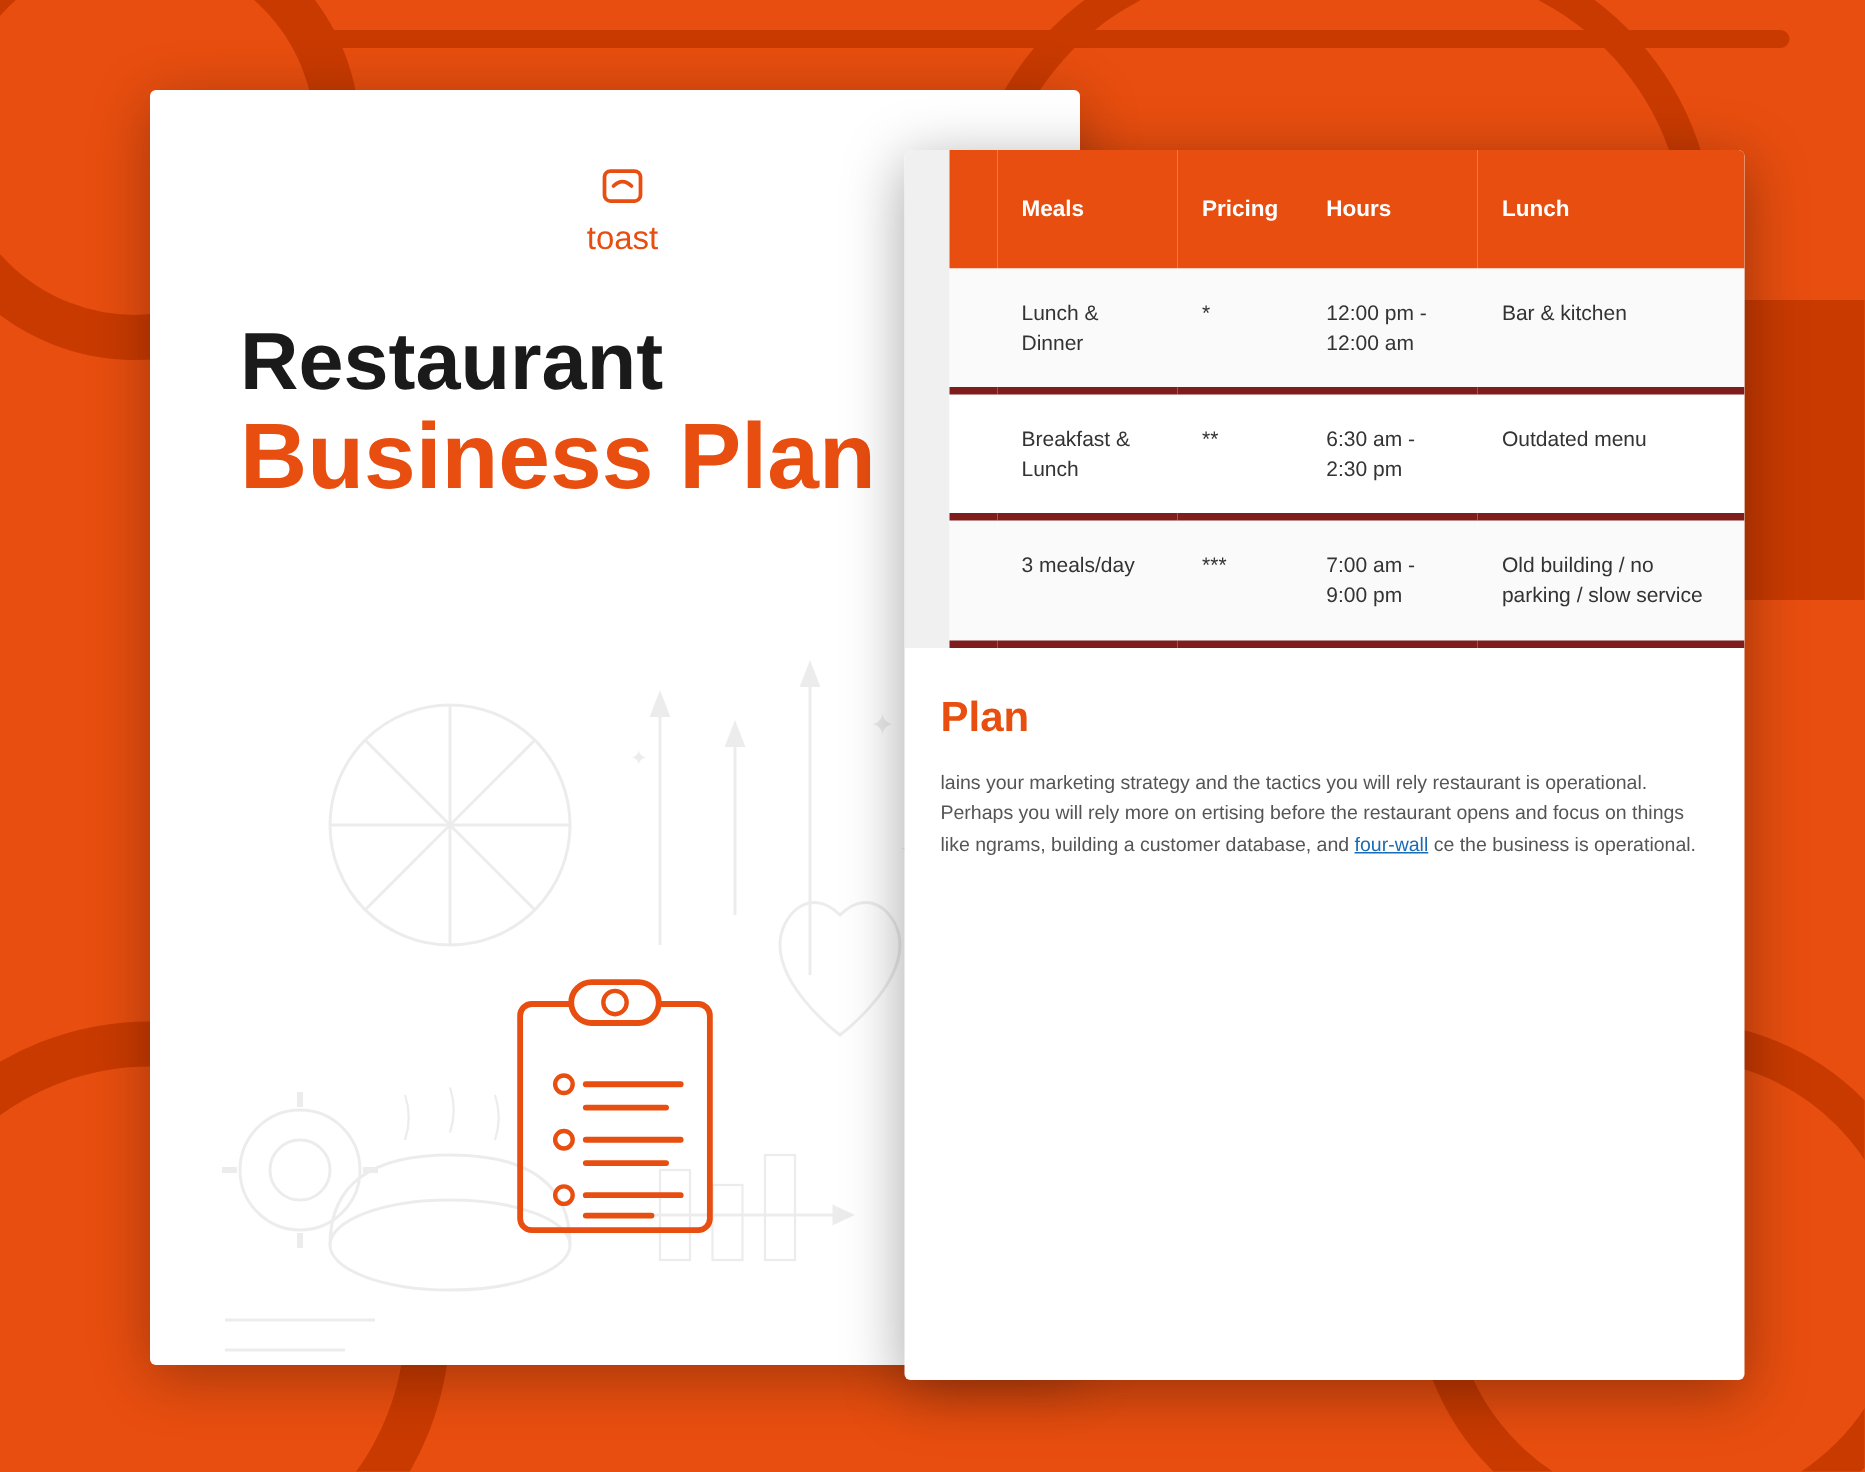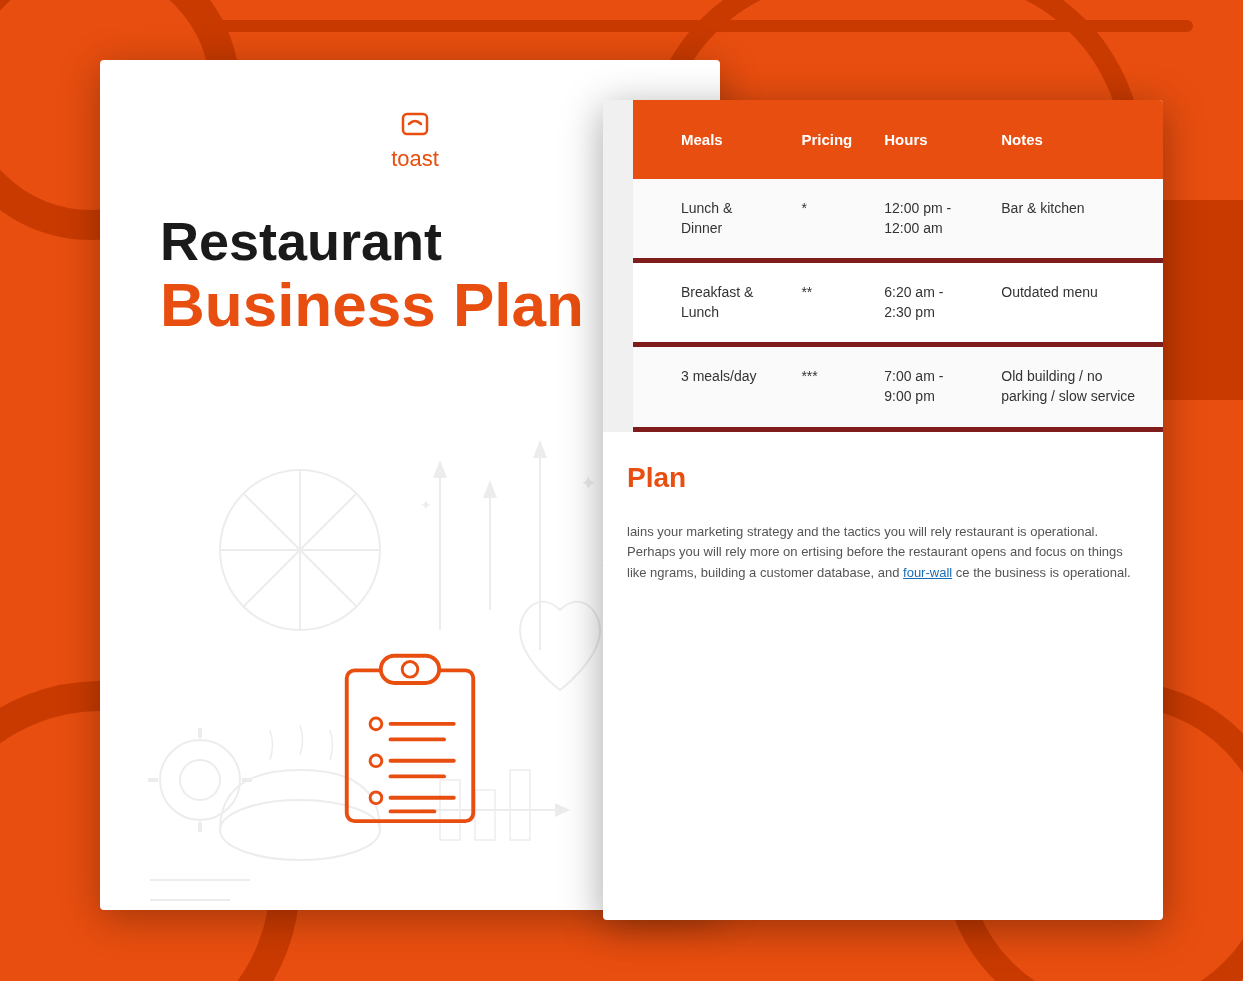--- a/index.html
+++ b/index.html
@@ -233,21 +233,21 @@
 
     
     .marketing-section {
       padding: 30px 24px 20px 24px;
     }
 
     .marketing-title {
       font-size: 28px;
       font-weight: 900;
       color: #E84E0F;
-      margin-bottom: 28px;
+      margin-bottom: 18px;
     }
 
     .marketing-text {
       font-size: 13px;
       color: #555;
       line-height: 1.6;
     }
 
     .marketing-text a {
       color: #1a6bb5;
@@ -378,36 +378,36 @@
       <div class="table-wrapper">
         <div class="partial-col"></div>
         <div class="table-content">
           <table class="data-table">
             <thead>
               <tr>
                 <th style="width:30px;"></th>
                 <th>Meals</th>
                 <th>Pricing</th>
                 <th>Hours</th>
-                <th>Notes</th>
+                <th>Lunch</th>
               </tr>
             </thead>
             <tbody>
               <tr>
                 <td></td>
                 <td>Lunch &amp; Dinner</td>
                 <td>*</td>
                 <td>12:00 pm - 12:00 am</td>
                 <td>Bar &amp; kitchen</td>
               </tr>
               <tr>
                 <td></td>
                 <td>Breakfast &amp; Lunch</td>
                 <td>**</td>
-                <td>6:20 am - 2:30 pm</td>
+                <td>6:30 am - 2:30 pm</td>
                 <td>Outdated menu</td>
               </tr>
               <tr>
                 <td></td>
                 <td>3 meals/day</td>
                 <td>***</td>
                 <td>7:00 am - 9:00 pm</td>
                 <td>Old building / no parking / slow service</td>
               </tr>
             </tbody>

